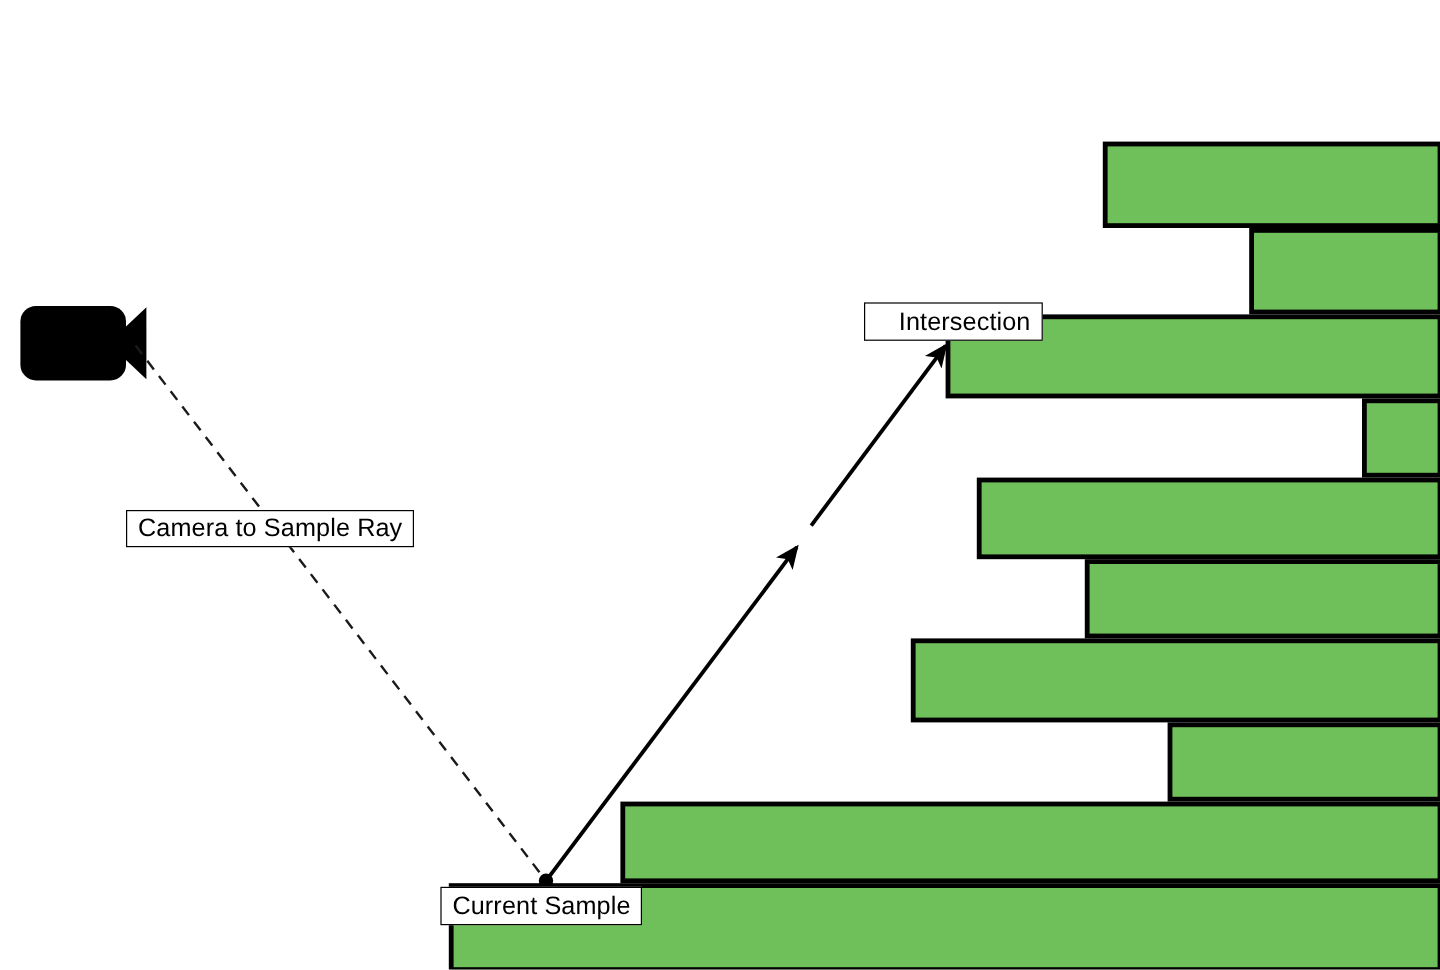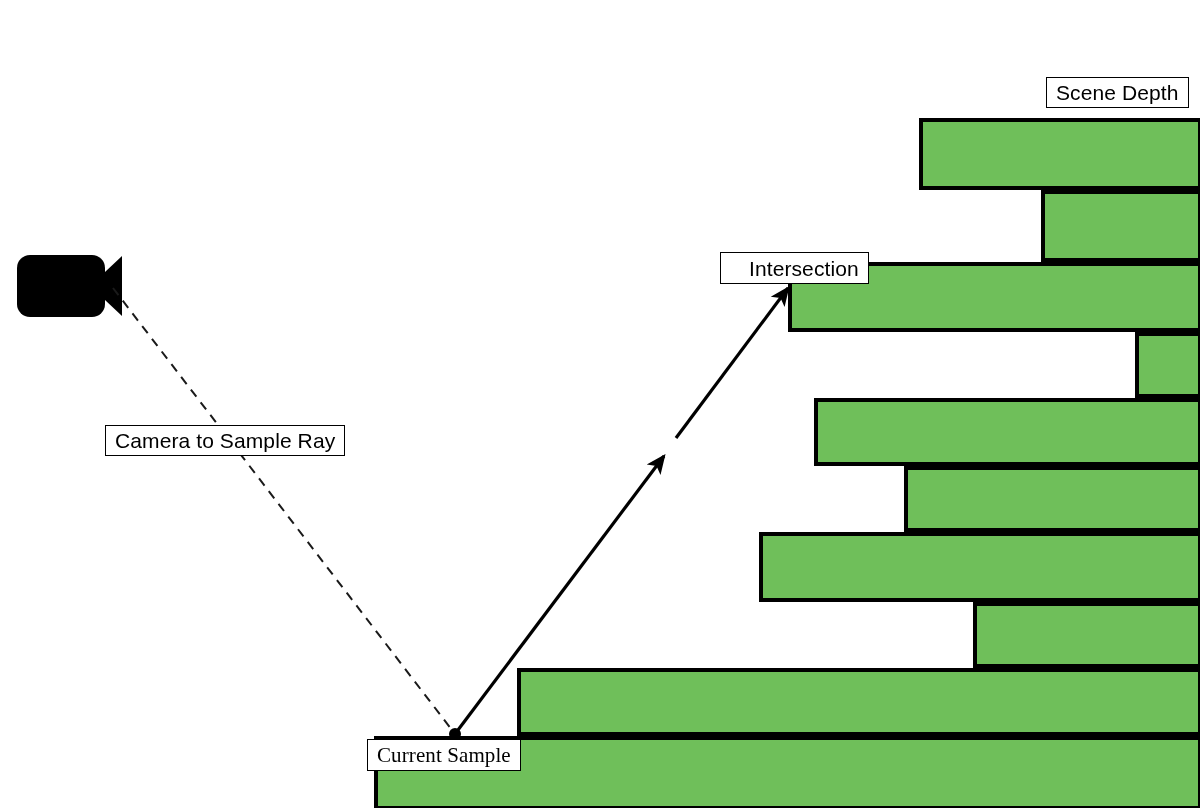--- a/index.html
+++ b/index.html
@@ -60,21 +60,21 @@
     font-size: 21px;
     line-height: 1;
     color: #000000;
     letter-spacing: 0.1px;
     white-space: nowrap;
     padding: 0 9px;
   }
   #label-scene-depth { left: 1046px; top: 77px; height: 31px; }
   #label-intersection { left: 720px; top: 252px; height: 32px; padding-left: 28px; }
   #label-camera-ray { left: 105px; top: 425px; height: 31px; }
-  #label-current-sample { left: 367px; top: 739px; height: 32px; font-family: Liberation Serif, serif; }
+  #label-current-sample { left: 367px; top: 739px; height: 32px; }
 </style>
 </head>
 <body>
 
 <div id="diagram-root">
 
   <svg class="diagram-canvas" viewBox="0 0 1200 808">
     <defs>
       <marker id="arrowhead" markerWidth="7" markerHeight="7" refX="5.4" refY="3.1" orient="auto" markerUnits="strokeWidth">
         <path d="M0,0.4 L6.2,3.1 L0,5.8 L1.5,3.1 Z" fill="#000000"></path>
@@ -100,21 +100,20 @@
     </g>
 
     <line id="ray-camera-dashed" class="ray-dashed" x1="113" y1="288" x2="455" y2="734" stroke="#1a1a1a"></line>
 
     <line id="ray-seg-1" class="ray-solid" marker-end="url(#arrowhead)" x1="455" y1="734" x2="664" y2="456" stroke="#000000"></line>
     <line id="ray-seg-2" class="ray-solid" marker-end="url(#arrowhead)" x1="676" y1="438" x2="788" y2="288" stroke="#000000"></line>
 
     <circle id="sample-dot" class="sample-dot" cx="455" cy="734" r="6" fill="#000000"></circle>
   </svg>
 
-  <div class="label-box" id="label-scene-depth">Scene Depth</div>
 
   <div class="label-box" id="label-intersection">Intersection</div>
 
   <div class="label-box" id="label-camera-ray">Camera to Sample Ray</div>
 
   <div class="label-box" id="label-current-sample">Current Sample</div>
 
 </div>
 
 </body></html>

